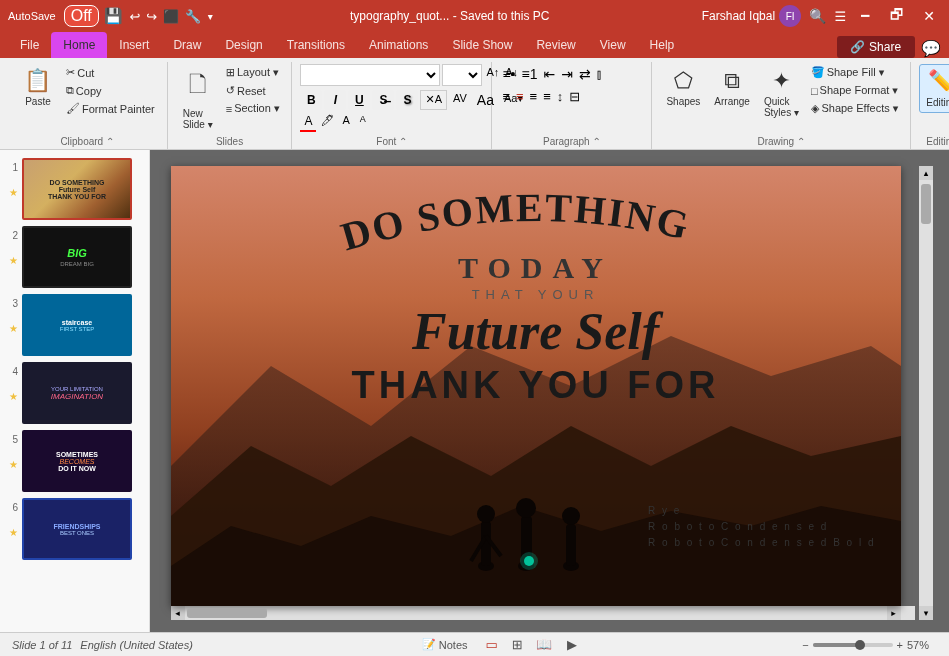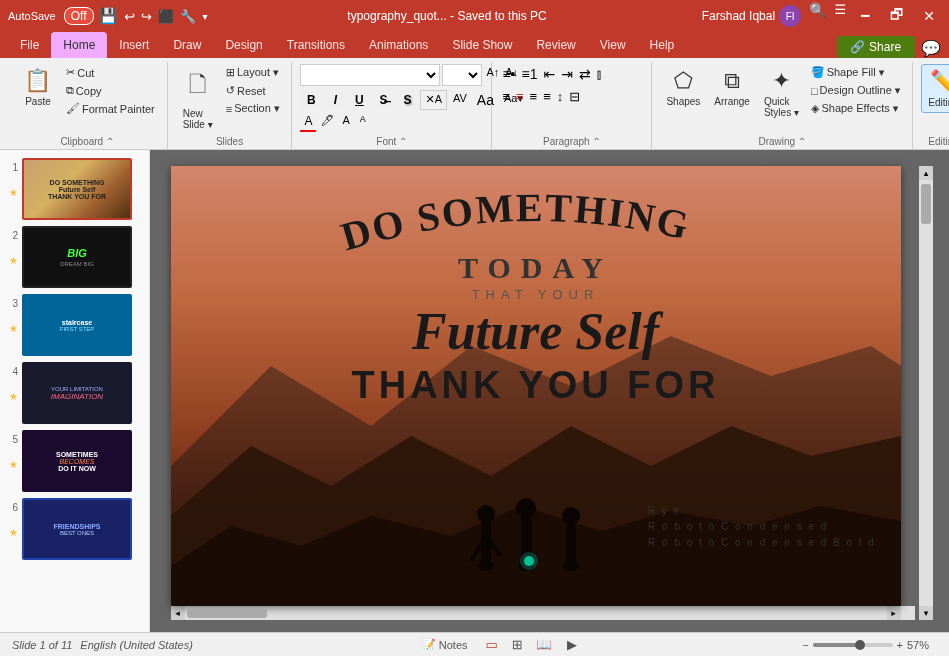--- a/index.html
+++ b/index.html
@@ -2,31 +2,31 @@
 <html><head>
   <meta charset="utf-8">
   <style>
     * { box-sizing: border-box; margin: 0; padding: 0; }
     body { font-family: 'Segoe UI', Arial, sans-serif; font-size: 12px; background: #f0f0f0; overflow: hidden; width: 949px; height: 656px; display: flex; flex-direction: column; }
 
     
     .title-bar { background: #c0392b; height: 32px; display: flex; align-items: center; padding: 0 8px; color: white; font-size: 12px; }
     .title-bar-left { display: flex; align-items: center; gap: 6px; }
     .autosave-label { font-size: 11px; margin-right: 2px; }
-    .autosave-toggle { background: #e74c3c; border: 1px solid #fff; border-radius: 8px; padding: 1px 6px; font-size: 12px; color: white; }
+    .autosave-toggle { background: #e74c3c; border: 1px solid #fff; border-radius: 8px; padding: 1px 6px; font-size: 16px; color: white; }
     .title-bar-title { flex: 1; text-align: center; font-size: 12px; color: white; }
-    .title-bar-right { display: flex; gap: 8px; margin-left: 15px; }
+    .title-bar-right { display: flex; align-items: center; gap: 8px; margin-left: 15px; }
     .win-btn { background: none; border: none; color: white; font-size: 14px; cursor: pointer; padding: 2px 6px; }
     .user-area { display: flex; align-items: center; gap: 4px; color: white; font-size: 12px; }
     .avatar { width: 22px; height: 22px; border-radius: 50%; background: #8e44ad; display: flex; align-items: center; justify-content: center; font-size: 10px; color: white; }
 
     
     .ribbon-tabs { background: #c0392b; display: flex; align-items: flex-end; padding: 0 8px; }
     .ribbon-tab { padding: 6px 12px; font-size: 12px; color: rgba(255,255,255,0.85); cursor: pointer; border-radius: 4px 4px 0 0; }
-    .ribbon-tab.active { background: #f0abfc; color: #333; font-weight: 500; }
+    .ribbon-tab.active { background: #d946ef; color: #333; font-weight: 500; }
 
     
     .ribbon { background: #f0f0f0; border-bottom: 1px solid #ccc; display: flex; align-items: stretch; padding: 4px 8px 0 8px; min-height: 88px; }
     .ribbon-group { display: flex; flex-direction: column; border-right: 1px solid #ccc; padding: 2px 8px 0 8px; align-items: flex-start; min-width: fit-content; }
     .ribbon-group:last-child { border-right: none; }
     .ribbon-group-name { font-size: 10px; color: #666; text-align: center; margin-top: auto; padding: 2px 0; width: 100%; }
     .ribbon-group-content { display: flex; align-items: flex-start; gap: 2px; flex: 1; }
     .ribbon-btn-large { display: flex; flex-direction: column; align-items: center; padding: 4px 6px; cursor: pointer; border-radius: 3px; min-width: 44px; font-size: 10px; color: #333; }
     .ribbon-btn-large .icon { font-size: 22px; margin-bottom: 2px; }
     .ribbon-btn-small { display: flex; align-items: center; padding: 2px 4px; cursor: pointer; border-radius: 2px; font-size: 11px; color: #333; gap: 2px; }
@@ -97,21 +97,21 @@
     .scroll-h { height: 14px; background: #e0e0e0; display: flex; align-items: center; }
     .scroll-btn { width: 14px; height: 14px; background: #d0d0d0; display: flex; align-items: center; justify-content: center; font-size: 9px; cursor: pointer; }
     .scroll-thumb-v { width: 10px; height: 40px; background: #aaa; border-radius: 3px; margin: 2px auto; }
     .scroll-thumb-h { height: 10px; width: 80px; background: #aaa; border-radius: 3px; margin: 2px; }
 
     
     .mountain-svg { position: absolute; bottom: 0; left: 0; width: 100%; height: 100%; }
 
     .scrollbar-corner { width: 14px; height: 14px; background: #e0e0e0; }
     .canvas-bottom { display: flex; }
-    .share-btn { background: #4d7c0f; color: white; border: none; padding: 4px 14px; border-radius: 3px; font-size: 12px; cursor: pointer; margin-left: 8px; }
+    .share-btn { background: #7f1d1d; color: white; border: none; padding: 4px 14px; border-radius: 3px; font-size: 12px; cursor: pointer; margin-left: 8px; }
   </style>
 </head>
 <body>
 
 <div class="title-bar">
   <div class="title-bar-left">
     <span class="autosave-label">AutoSave</span>
     <span class="autosave-toggle">
       <span>Off</span>
     </span>
@@ -268,21 +268,21 @@
         <span class="icon">✦</span>
         <span>Quick<br>Styles ▾</span>
       </div>
       <div class="ribbon-col">
         <div class="ribbon-btn-small">
           <span>🪣</span>
           <span>Shape Fill ▾</span>
         </div>
         <div class="ribbon-btn-small">
           <span>□</span>
-          <span>Design Outline ▾</span>
+          <span>Shape Format ▾</span>
         </div>
         <div class="ribbon-btn-small">
           <span>◈</span>
           <span>Shape Effects ▾</span>
         </div>
       </div>
     </div>
     <span class="ribbon-group-name">Drawing ⌃</span>
   </div>
 

